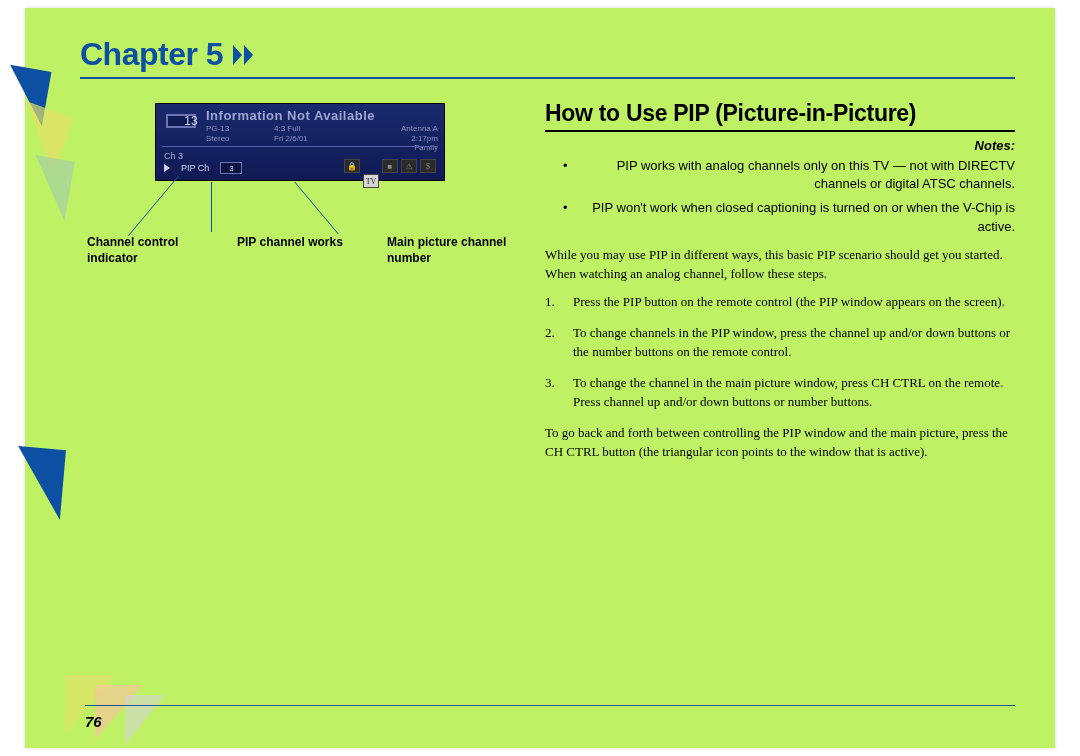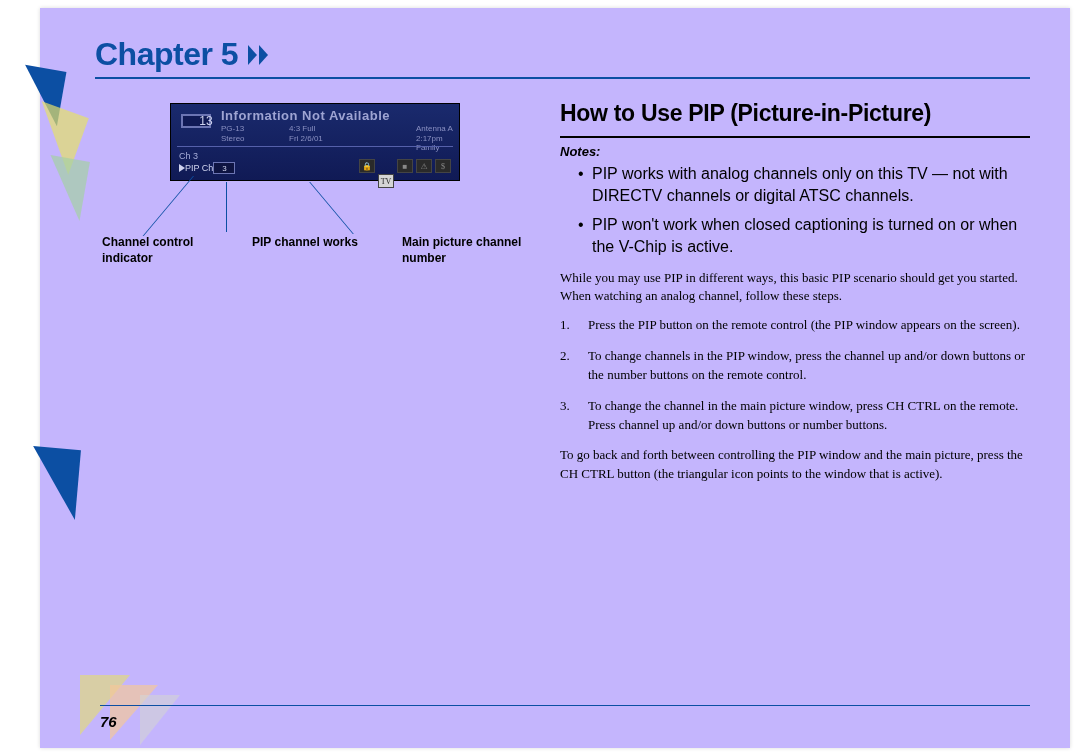--- a/index.html
+++ b/index.html
@@ -6,25 +6,25 @@
   body {
     width: 1080px;
     height: 756px;
     background: #fff;
     font-family: Georgia, 'Times New Roman', serif;
     position: relative;
     overflow: hidden;
   }
   .page {
     position: absolute;
-    left: 40px;
+    left: 25px;
     top: 8px;
     width: 1030px;
     height: 740px;
-    background: #c4b5fd;
+    background: #bef264;
     box-shadow: 0 0 4px rgba(0,0,0,0.15);
   }
   .tri {
     position: absolute;
     width: 0; height: 0;
     border-style: solid;
   }
   .tri1 { left:-20px; top:60px; border-width: 0 42px 55px 0; border-color: transparent #0c4fa3 transparent transparent; transform: rotate(10deg);}
   .tri2 { left:-10px; top:100px; border-width: 0 50px 60px 0; border-color: transparent #e6e06a transparent transparent; opacity:0.7; transform: rotate(20deg);}
   .tri3 { left:5px; top:150px; border-width: 0 40px 60px 0; border-color: transparent #a5d0a4 transparent transparent; opacity:0.7; transform: rotate(10deg);}
@@ -99,21 +99,21 @@
   }
   .meta-row { position:absolute; font-size:8px; font-family:Arial,sans-serif; color:#8a90c2; line-height:1.2;}
   .meta1 { left:50px; top:20px; }
   .meta2 { left:118px; top:20px; }
   .meta3 { left:190px; top:20px; }
   .meta4 { left:245px; top:20px; }
   .hr1 { position:absolute; left:6px; right:6px; top:42px; height:1px; background:#5560aa;}
   .ch-label { position:absolute; left:8px; top:47px; font-size:9px; font-family:Arial,sans-serif; color:#a6add8;}
   .pip-indicator {
     position:absolute; left:8px; top:58px;
-    display:flex; align-items:center; gap:0;
+    display:flex; align-items:center; gap:11px;
   }
   .pip-indicator .tri-sm {
     width:0;height:0;border-style:solid;
     border-width:4px 0 4px 6px;
     border-color: transparent transparent transparent #cfd3ee;
   }
   .pip-indicator .lbl { font-size:9px; color:#cfd3ee; font-family:Arial,sans-serif;}
   .pip-indicator .num-box {
     width:22px;height:12px;background:#0e1442;border:1px solid #6c75b3;
     font-size:8px;color:#cfd3ee;display:flex;align-items:center;justify-content:center;
@@ -159,42 +159,42 @@
     left: 520px;
     top: 92px;
     width: 470px;
   }
   .section-title {
     font-family: 'Trebuchet MS', Arial, sans-serif;
     font-weight: bold;
     font-size: 23px;
     color: #000;
     border-bottom: 2px solid #000;
-    padding-bottom: 9px;
+    padding-bottom: 3px;
     margin-bottom: 0;
     letter-spacing: -0.3px;
   }
   .body-text {
     font-size: 13px;
     line-height: 1.45;
     color: #000;
     margin-bottom: 10px;
   }
-  .notes-block { margin: 6px 0 10px 0;}
+  .notes-block { margin: 6px 0 10px 0; text-align: right;}
   .notes-title {
     font-family: 'Trebuchet MS', Arial, sans-serif;
     font-weight: bold;
     font-size: 13px;
     font-style: italic;
     margin-bottom: 4px;
   }
   .notes-list {
     list-style: none;
     font-family: 'Trebuchet MS', Arial, sans-serif;
-    font-size: 16px;
+    font-size: 13px;
     line-height: 1.4;
   }
   .notes-list li {
     position: relative;
     padding-left: 32px;
     margin-bottom: 6px;
   }
   .notes-list li::before {
     content: "•";
     position: absolute;
@@ -272,21 +272,21 @@
       <div class="info-title">Information Not Available</div>
       <div class="meta-row meta1">
         <div>PG-13</div>
         <div>Stereo</div>
       </div>
       <div class="meta-row meta2">
         <div>4:3 Full</div>
         <div>Fri 2/6/01</div>
       </div>
       <div class="meta-row meta3"></div>
-      <div class="meta-row meta4" style="text-align:left;">
+      <div class="meta-row meta4" style="text-align:right;">
         <div>Antenna A</div>
         <div>2:17pm</div>
         <div>Family</div>
       </div>
       <div class="hr1"></div>
       <div class="ch-label">Ch 3</div>
       <div class="pip-indicator">
         <div class="tri-sm"></div>
         <span class="lbl">PIP Ch</span>
         <div class="num-box">3</div>

